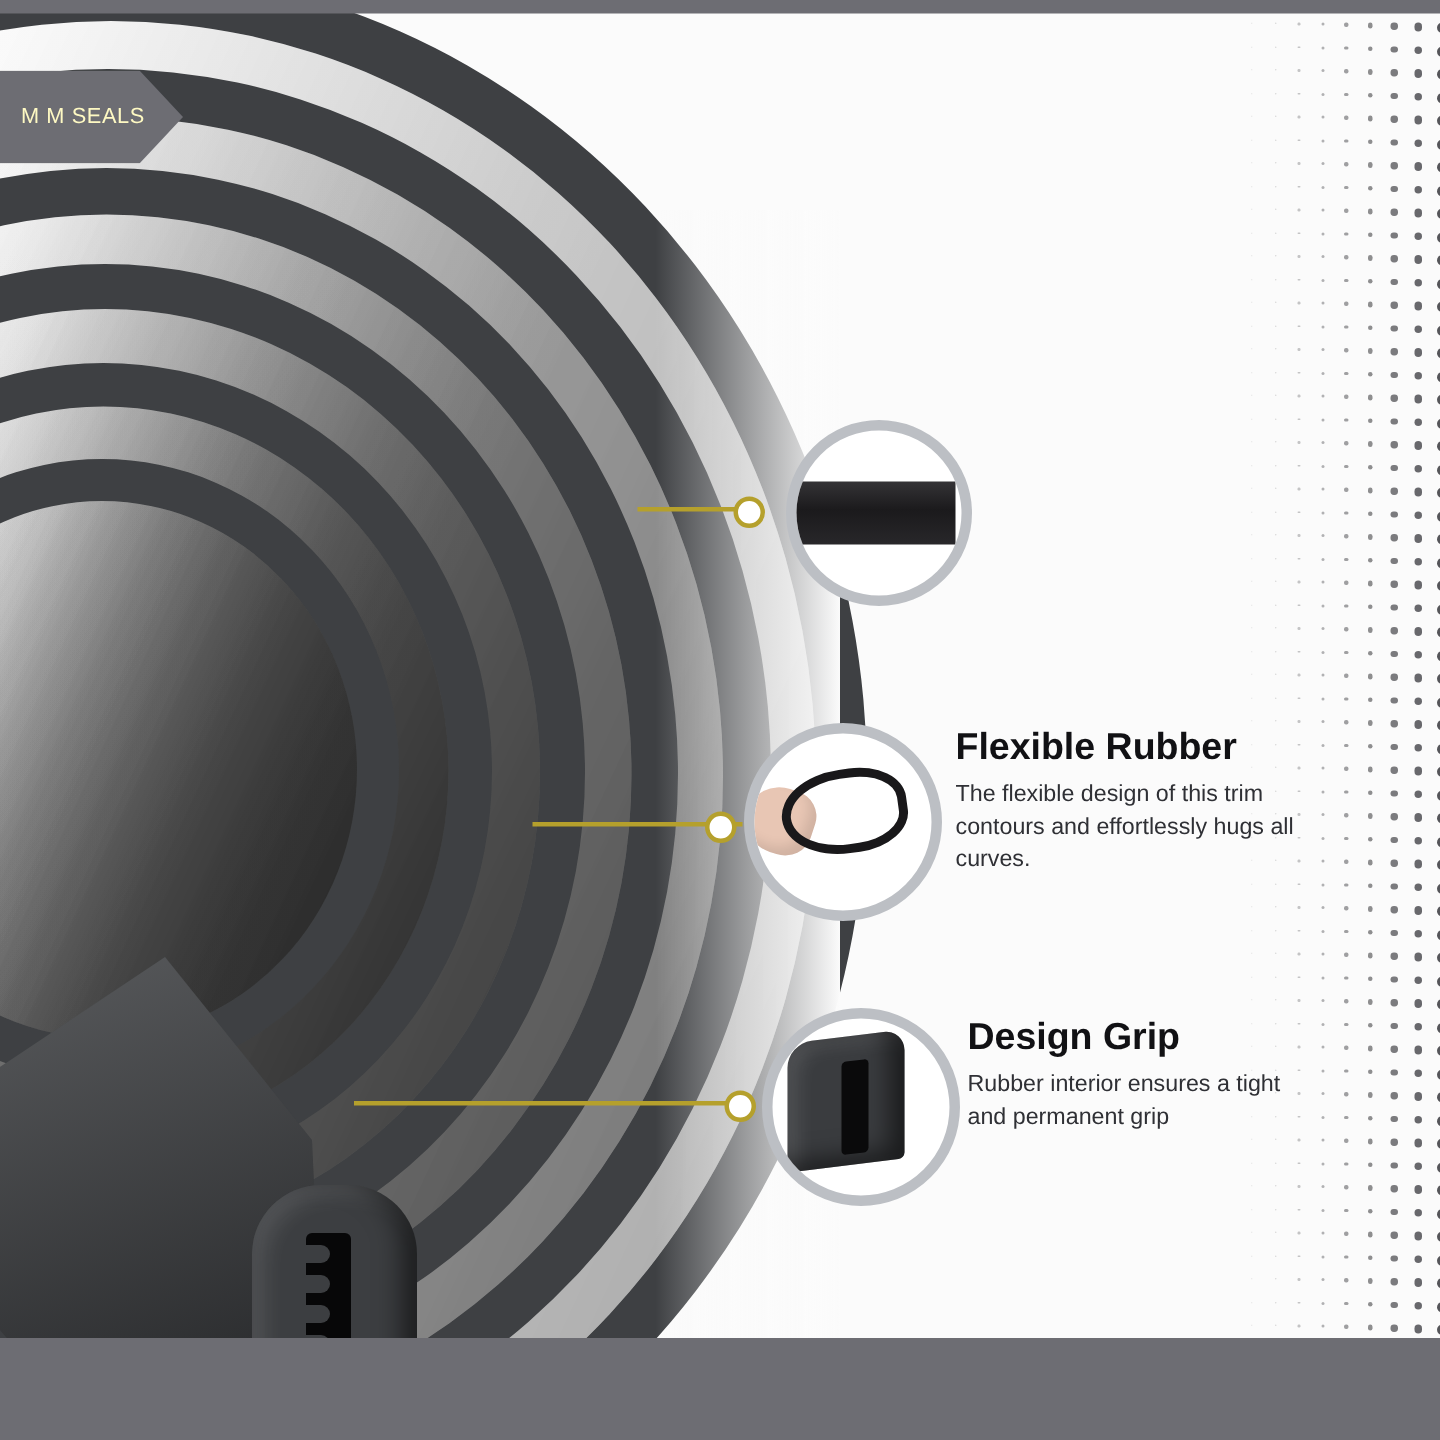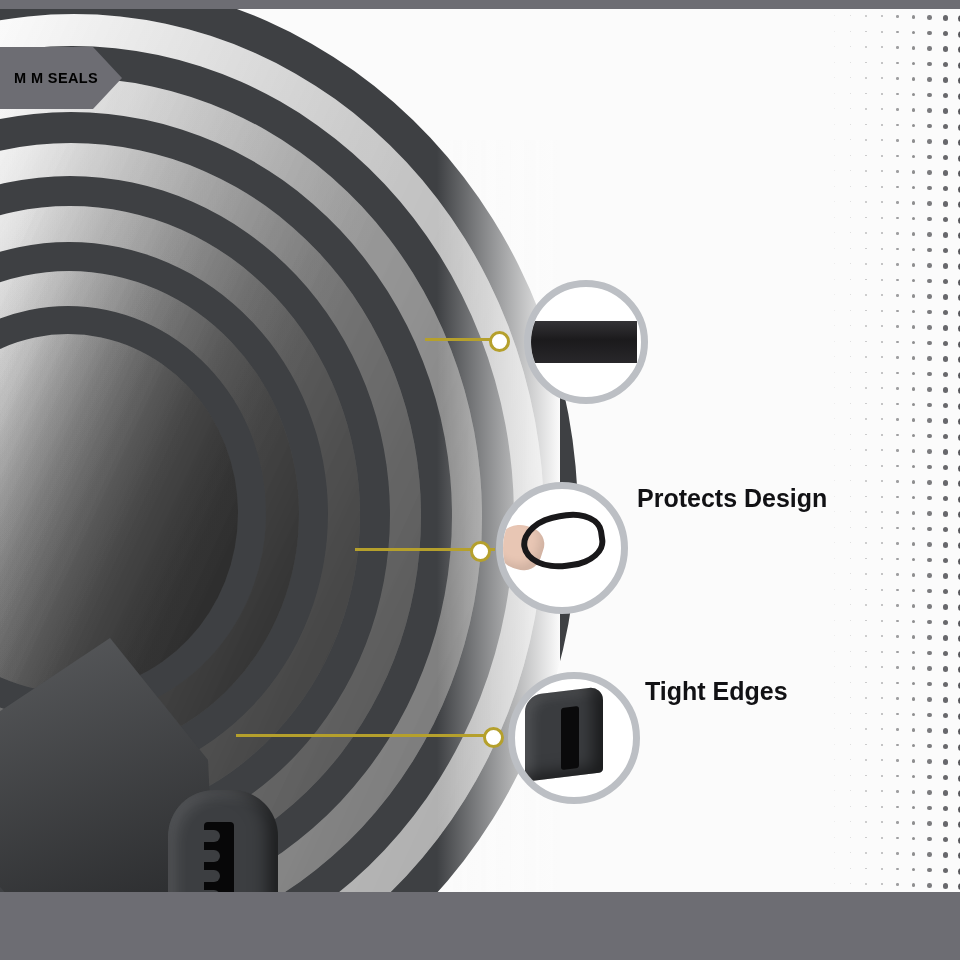--- a/index.html
+++ b/index.html
@@ -16,21 +16,21 @@
   
   .halftone{position:absolute;top:9px;right:0;width:130px;height:883px;z-index:5;
             opacity:.95;}
 
   
   .header{position:absolute;top:9px;left:0;width:960px;height:134px;z-index:20;}
   .logo-badge{position:absolute;left:0;top:38px;height:62px;width:122px;
               background:#6d6d73;display:flex;align-items:center;
               padding-left:14px;box-sizing:border-box;
               clip-path:polygon(0 0,93px 0,122px 50%,93px 100%,0 100%);}
-  .logo-badge span{color:#000000;font-weight:bold;font-size:14.5px;
+  .logo-badge span{color:#fef9c3;font-weight:normal;font-size:14.5px;
                    letter-spacing:.4px;white-space:nowrap;}
   .poster-title{position:absolute;left:160px;top:32px;
                 font-size:62px;font-weight:bold;font-style:italic;
                 color:#4d4d52;letter-spacing:.5px;white-space:nowrap;
                 line-height:72px;}
 
   
   .product{position:absolute;left:0;top:140px;width:560px;height:752px;z-index:8;}
 
   .coils{position:absolute;left:-430px;top:-160px;width:940px;height:1010px;}
@@ -688,28 +688,30 @@
     <div class="ftext" style="left:656px;top:284px;width:215px;">
     </div>
   </div>
 
   <div class="feature">
     <div class="fcircle" style="left:496px;top:482px;width:118px;height:118px;">
       <div class="art-hand"></div>
       <div class="art-loop"></div>
     </div>
     <div class="ftext" style="left:637px;top:483px;width:226px;">
-      <p class="ftitle">Protects Design</p>
+      <p class="ftitle">Flexible Rubber</p>
+      <p class="fdesc">The flexible design of this trim contours and effortlessly hugs all curves.</p>
     </div>
   </div>
 
   <div class="feature">
     <div class="fcircle" style="left:508px;top:672px;width:118px;height:118px;">
       <div class="art-u"></div>
       <div class="art-u-slot"></div>
     </div>
     <div class="ftext" style="left:645px;top:676px;width:215px;">
-      <p class="ftitle">Tight Edges</p>
+      <p class="ftitle">Design Grip</p>
+      <p class="fdesc">Rubber interior ensures a tight and permanent grip</p>
     </div>
   </div>
 
   <div class="bar bottom"></div>
 </div>
 
 </body></html>

